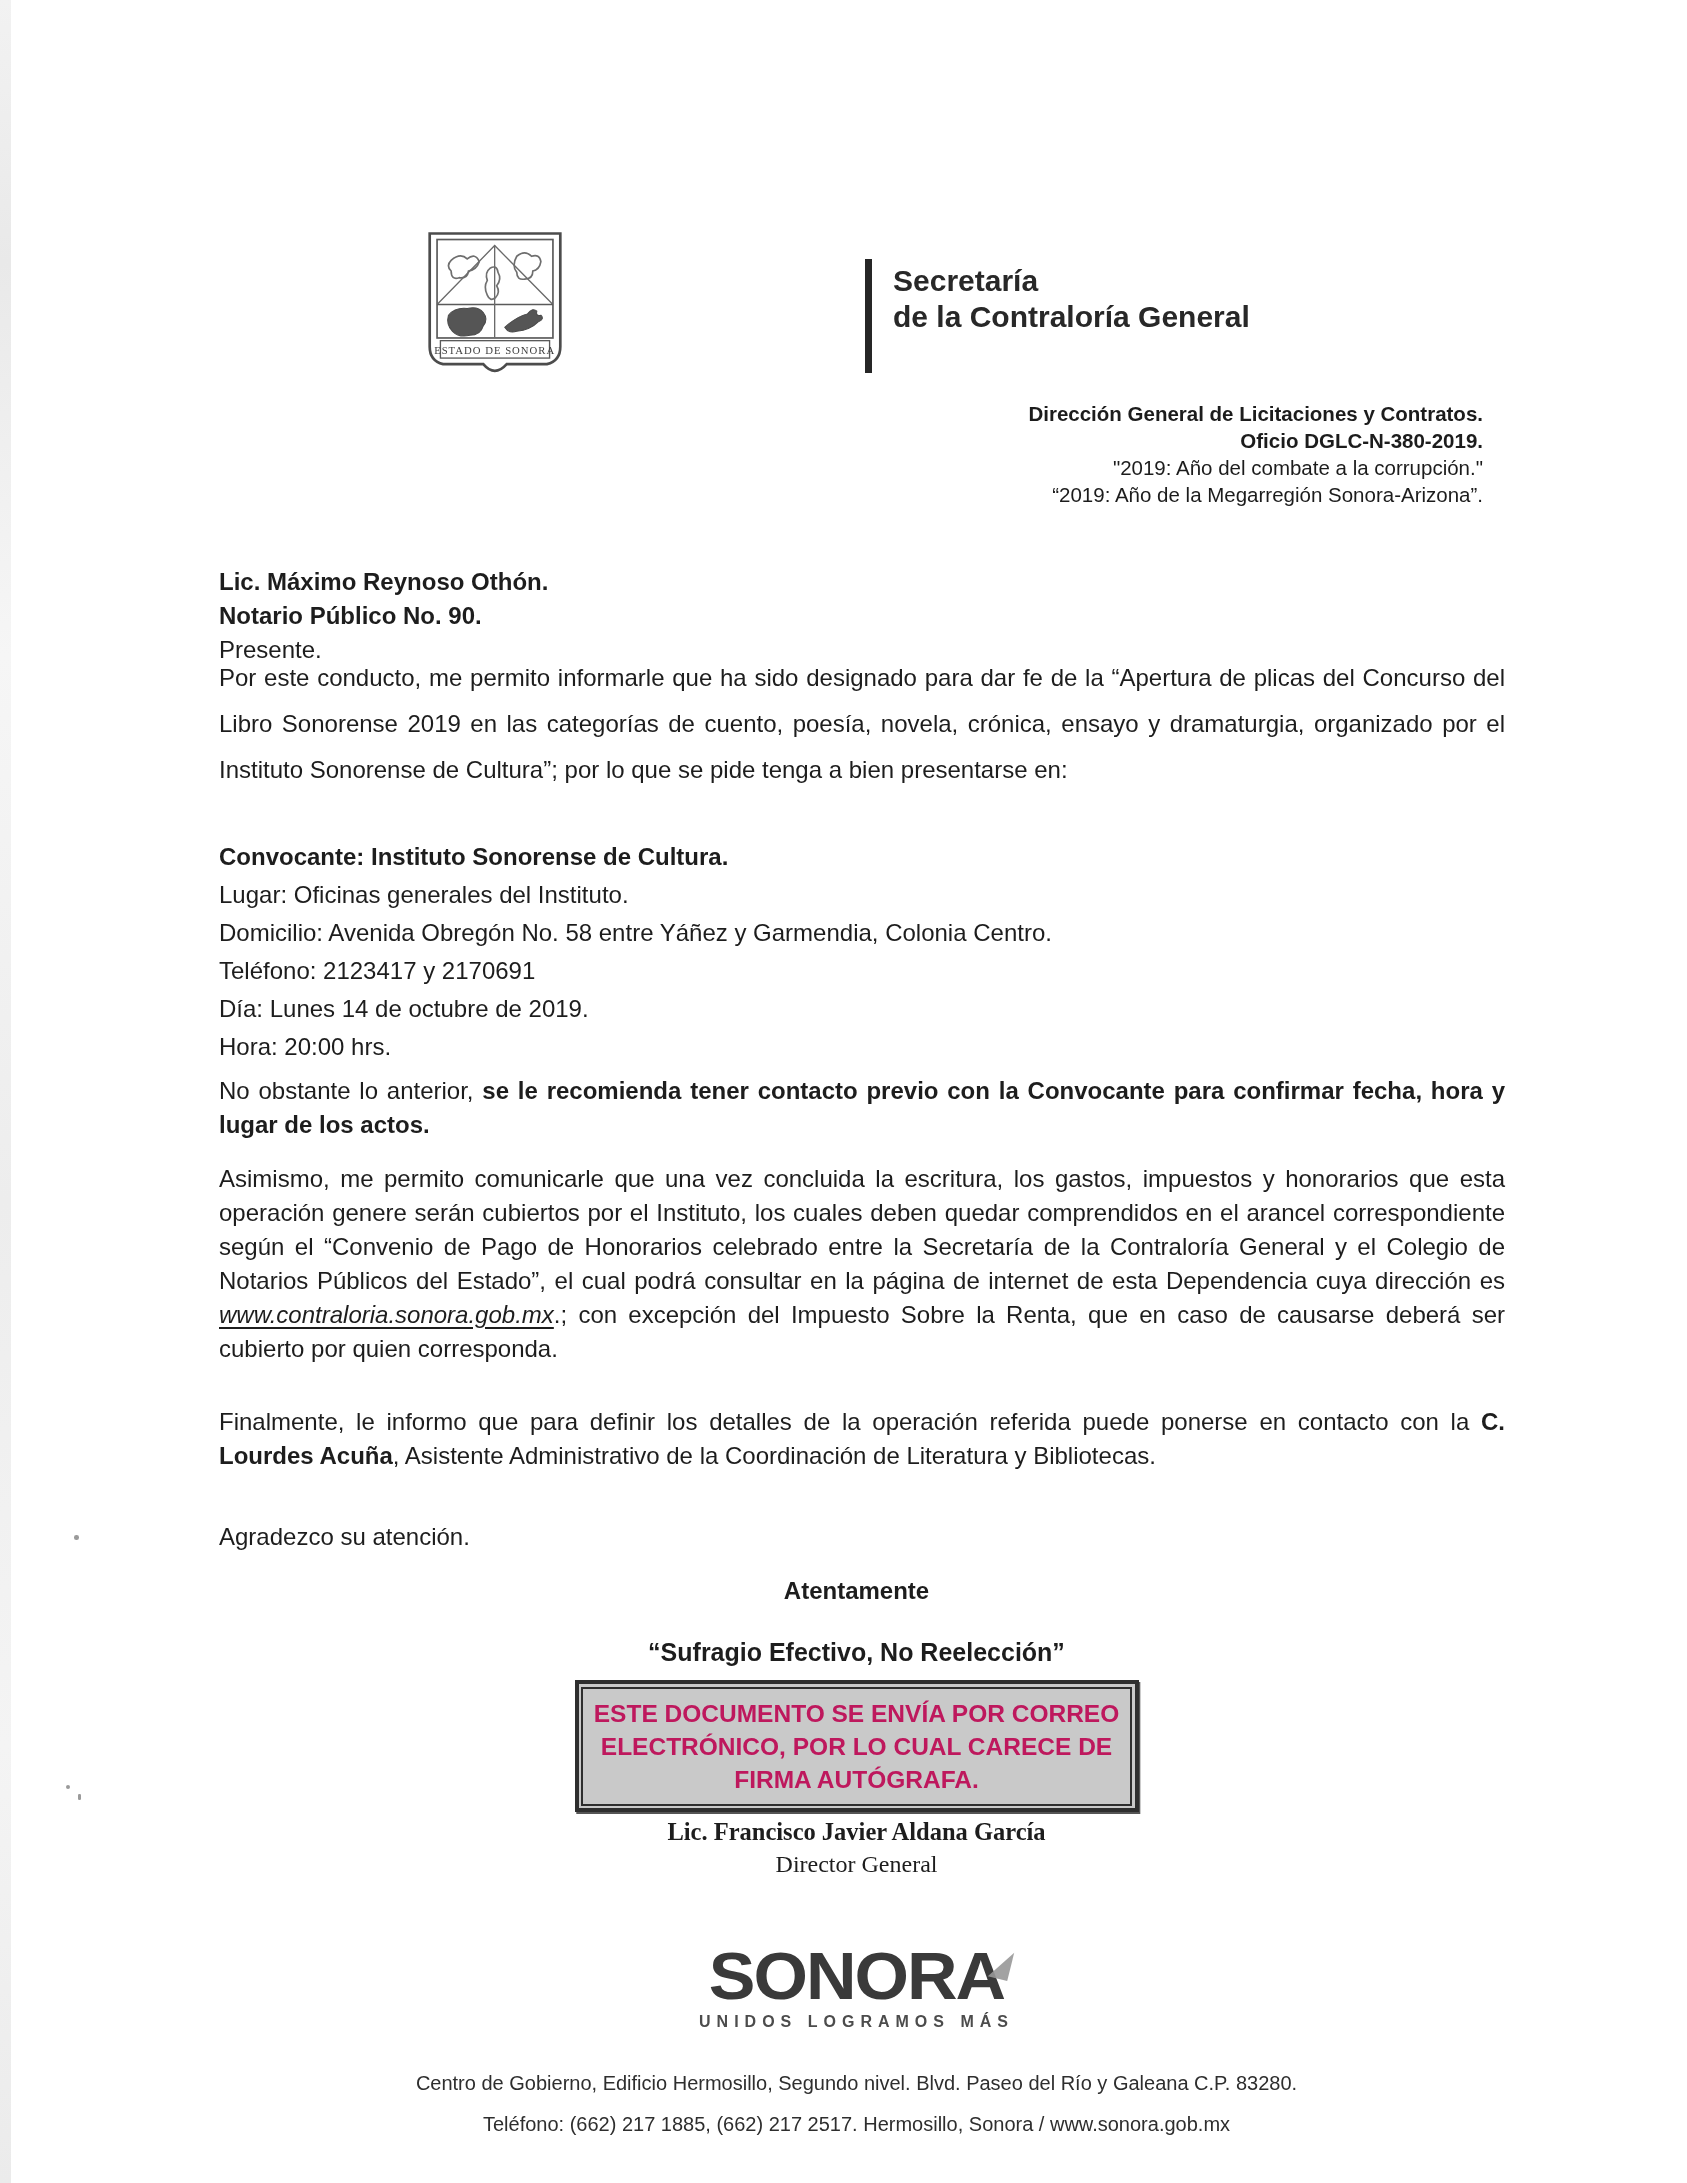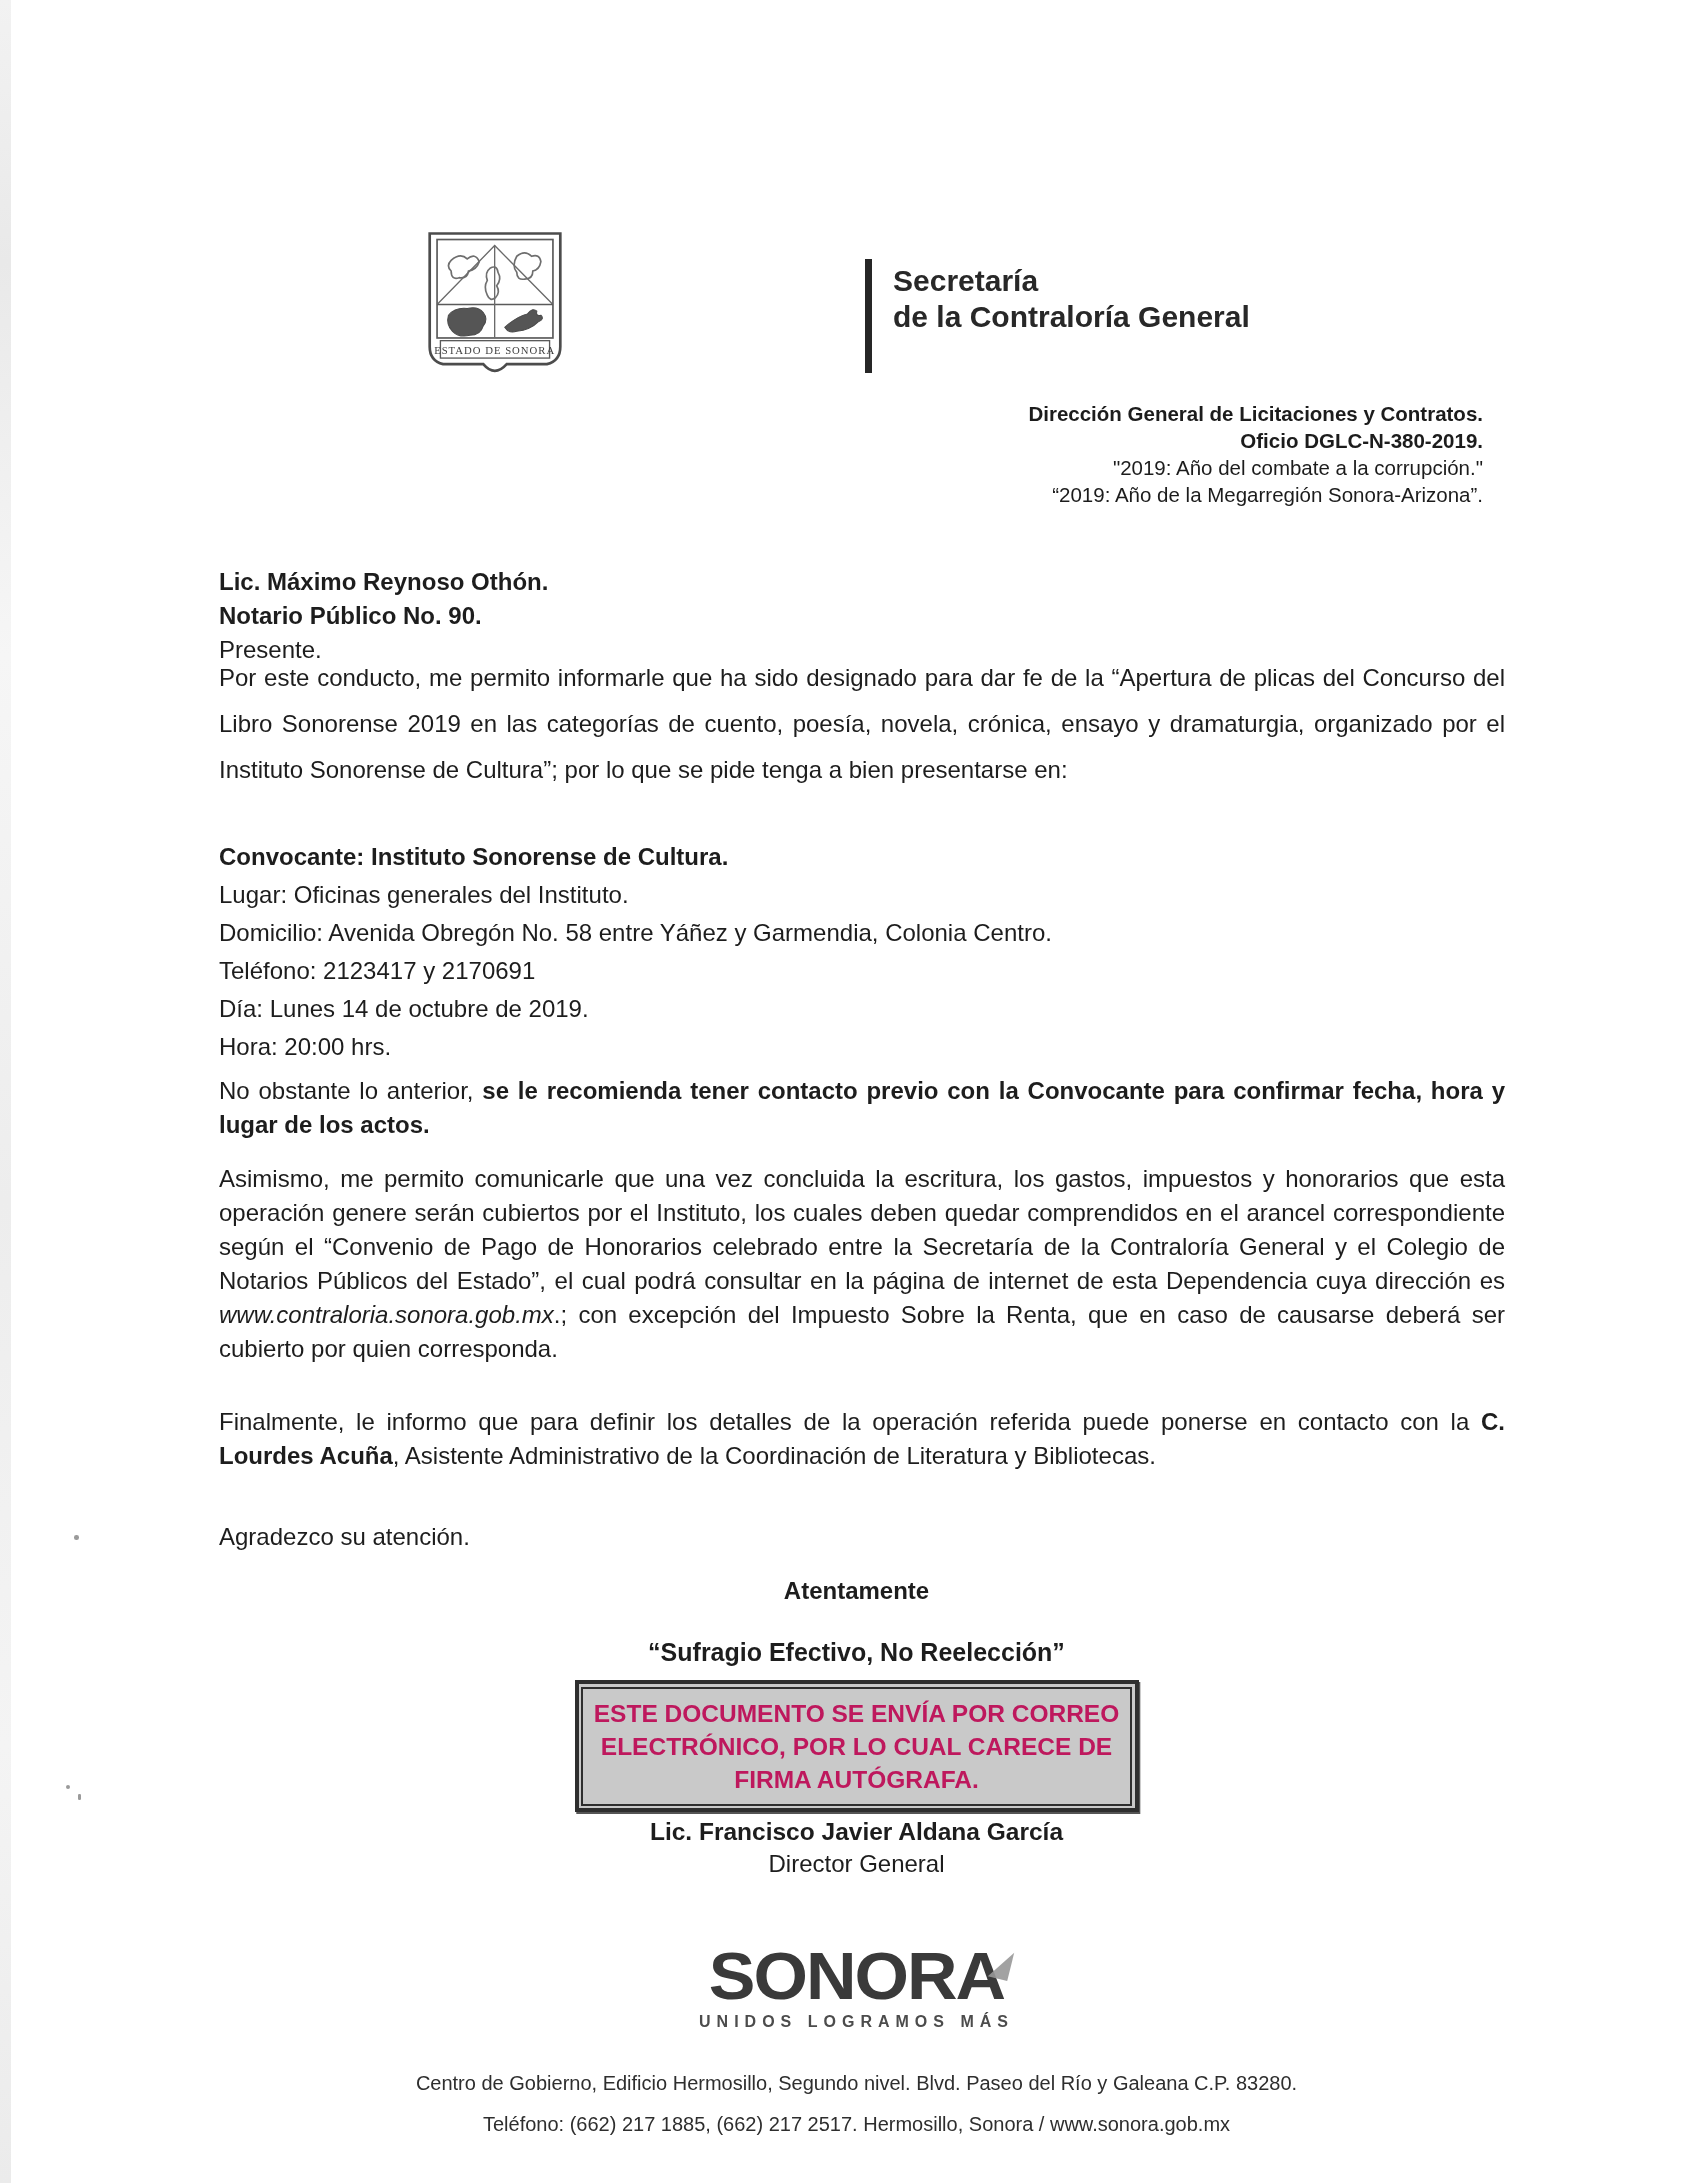--- a/index.html
+++ b/index.html
@@ -35,37 +35,37 @@
   .addressee .b{font-weight:700;}
   .bodypara{position:absolute;left:219px;width:1286px;font-size:24px;line-height:34px;text-align:justify;margin:0;}
   .para1{top:655px;line-height:46px;}
   .convocante{position:absolute;left:219px;top:838px;font-size:24px;line-height:38px;}
   .convocante .b{font-weight:700;}
   .no-obstante{top:1074px;}
   .asimismo{top:1162px;}
   .finalmente{top:1405px;}
   .agradezco{top:1520px;text-align:left;}
   b{font-weight:700;}
-  .url{font-style:italic;text-underline-offset:4px;}
+  .url{font-style:italic;text-decoration:underline;text-underline-offset:4px;}
 
   
   .center-col{position:absolute;left:112px;width:1489px;text-align:center;}
   .atentamente{top:1577px;font-size:24px;font-weight:700;}
   .sufragio{top:1638px;font-size:25px;font-weight:700;}
   .stamp-wrap{top:1680px;}
   .stamp{
     display:inline-block;width:564px;box-sizing:border-box;
     border:4px solid #2e2e2e;background:#c9c9c9;padding:2.6px;
     box-shadow:1.3px 2px 0 #555;
   }
   .stamp-inner{
     border:2px solid #2e2e2e;background:#c9c9c9;
     padding:8px 6.6px;font-size:24.5px;line-height:33px;font-weight:700;color:#be185d;
   }
-  .signature{top:1818px;font-size:24.5px;}
+  .signature{top:1818px;font-size:24.5px;font-family:Liberation Serif, serif;}
   .signature .name{font-weight:700;}
   .signature .title{font-weight:400;font-size:24px;line-height:36px;}
 
   
   .sonora-wrap{top:1941px;}
   .sonora-logo{display:inline-block;position:relative;line-height:1;}
   .sonora-letters{
     font-size:70px;font-weight:700;letter-spacing:-2px;color:#3a3a3a;
     transform:scaleY(0.94);display:inline-block;
   }

